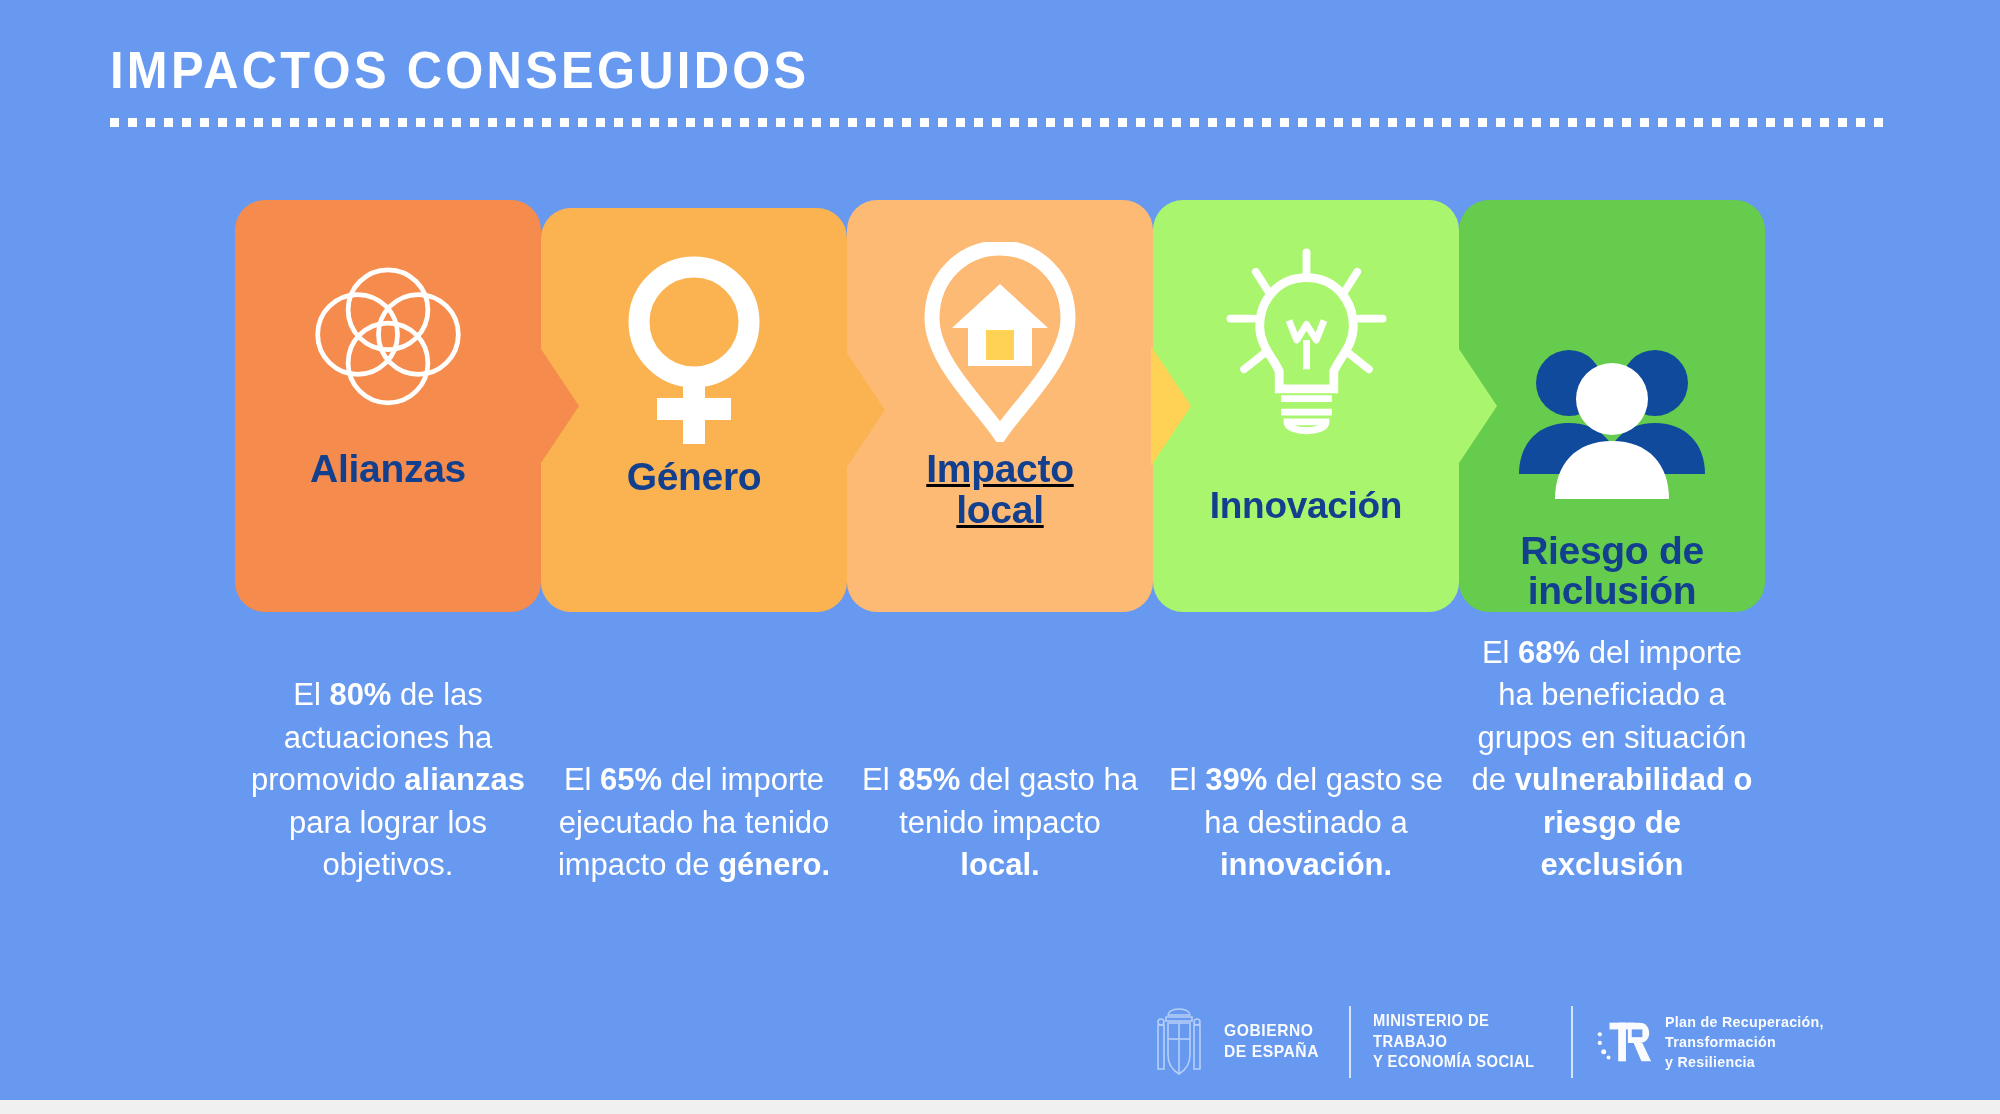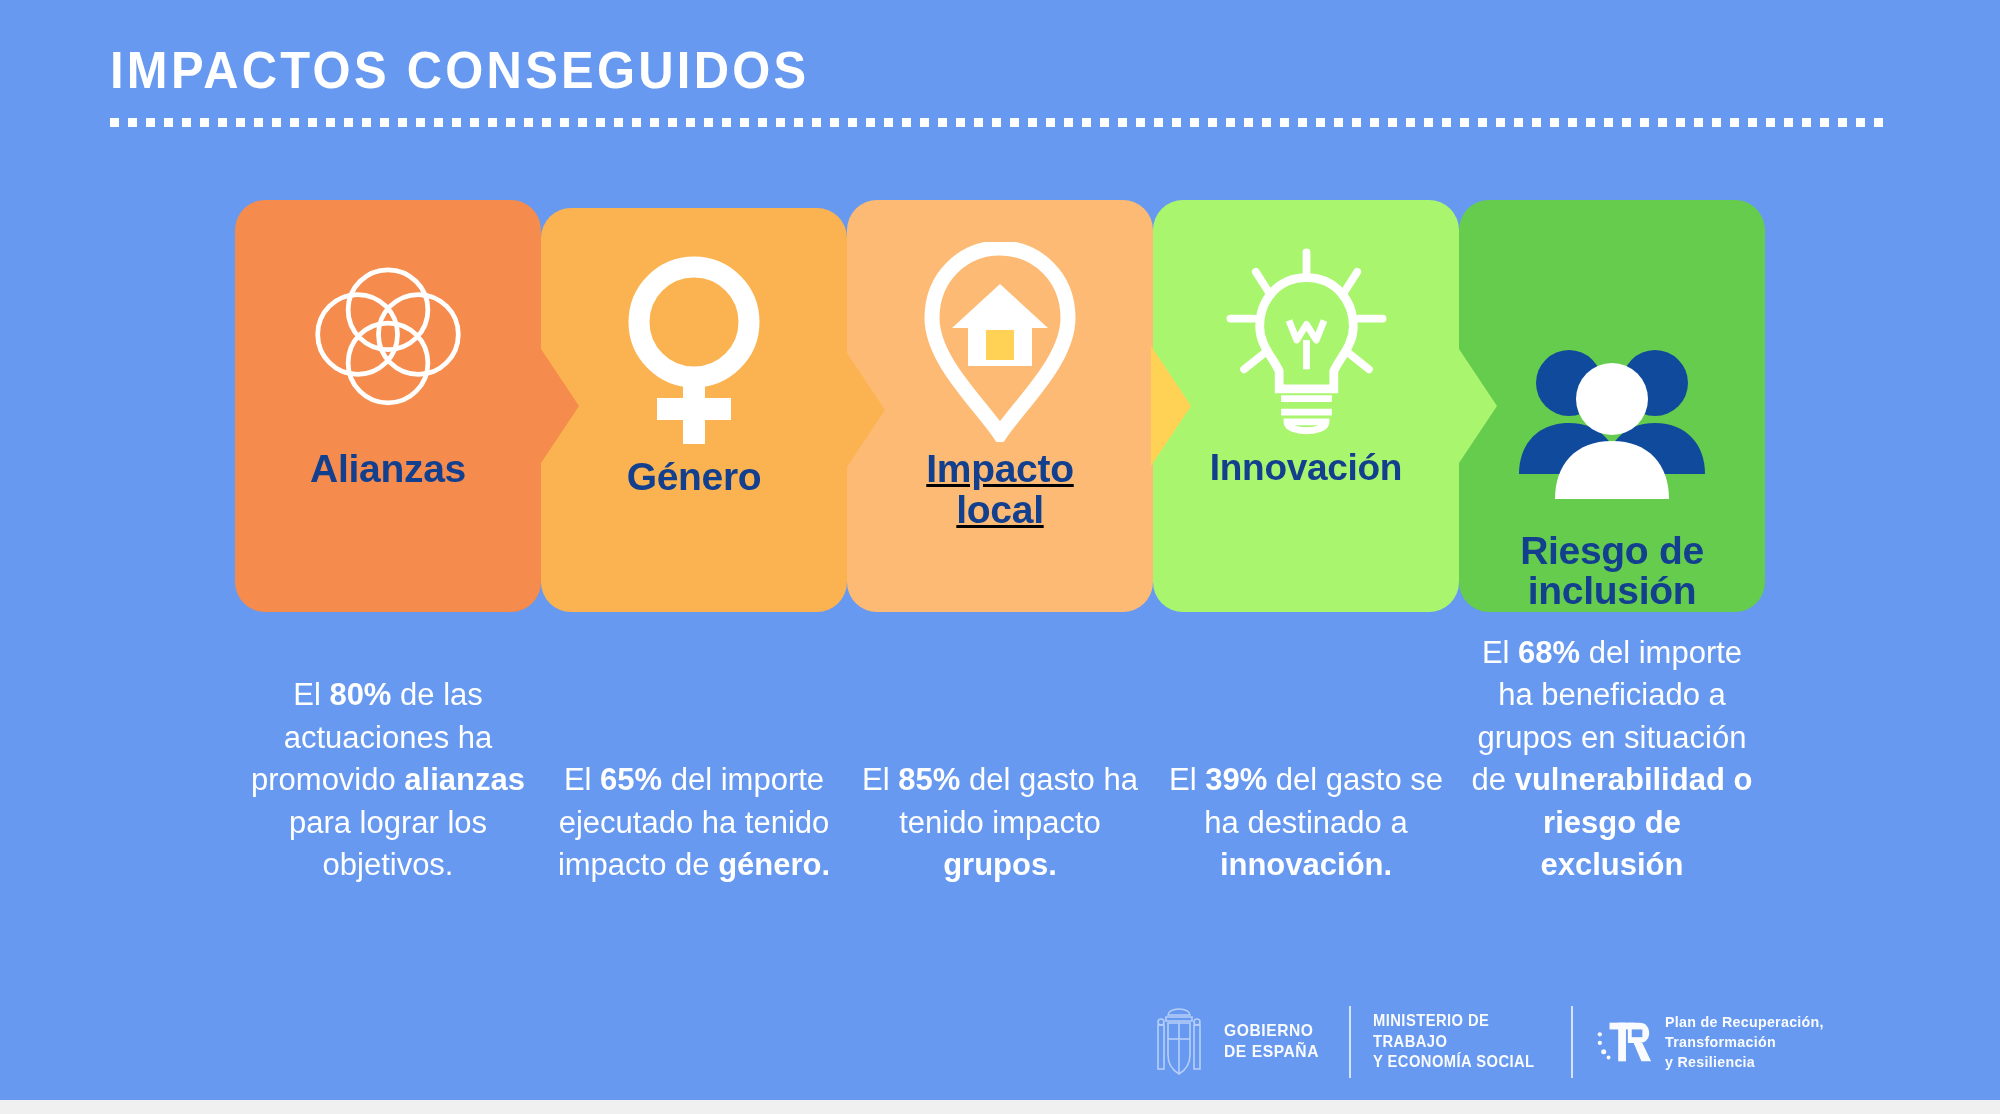--- a/index.html
+++ b/index.html
@@ -119,21 +119,21 @@
 
   .card-label {
     color: #123f8e;
     font-weight: 700;
     font-size: 39px;
     line-height: 1.04;
     text-align: center;
     padding: 0 8px;
     letter-spacing: -0.3px;
   }
-  .card-label.small { font-size: 37px; }
+  .card-label.small { font-size: 37px; margin-top: 38px; }
 
   
   #captions-row {
     position: absolute;
     left: 235px;
     top: 632px;
     width: 1530px;
     display: flex;
     align-items: flex-end;
   }
@@ -331,21 +331,21 @@
           <div>inclusión</div>
         </div>
       </div>
     </div>
 
   </div>
 
   <div id="captions-row">
     <div class="caption" id="caption-0"><span>El </span><b>80%</b><span> de las actuaciones ha promovido </span><b>alianzas</b><span> para lograr los objetivos.</span></div>
     <div class="caption" id="caption-1"><span>El </span><b>65%</b><span> del importe ejecutado ha tenido impacto de </span><b>género.</b></div>
-    <div class="caption" id="caption-2"><span>El </span><b>85%</b><span> del gasto ha tenido impacto </span><b>grupos.</b></div>
+    <div class="caption" id="caption-2"><span>El </span><b>85%</b><span> del gasto ha tenido impacto </span><b>local.</b></div>
     <div class="caption" id="caption-3"><span>El </span><b>39%</b><span> del gasto se ha destinado a </span><b>innovación.</b></div>
     <div class="caption" id="caption-4"><span>El </span><b>68%</b><span> del importe ha beneficiado a grupos en situación de </span><b>vulnerabilidad o riesgo de exclusión</b></div>
   </div>
 
   <div id="footer">
 
     <div class="footer-group">
       <svg class="coat-arms" viewBox="0 0 62 74">
         <g fill="none" stroke="#ffffff" stroke-width="1.6">
           <path d="M31 4 C24 4 20 7 20 10 L42 10 C42 7 38 4 31 4 Z"></path>

